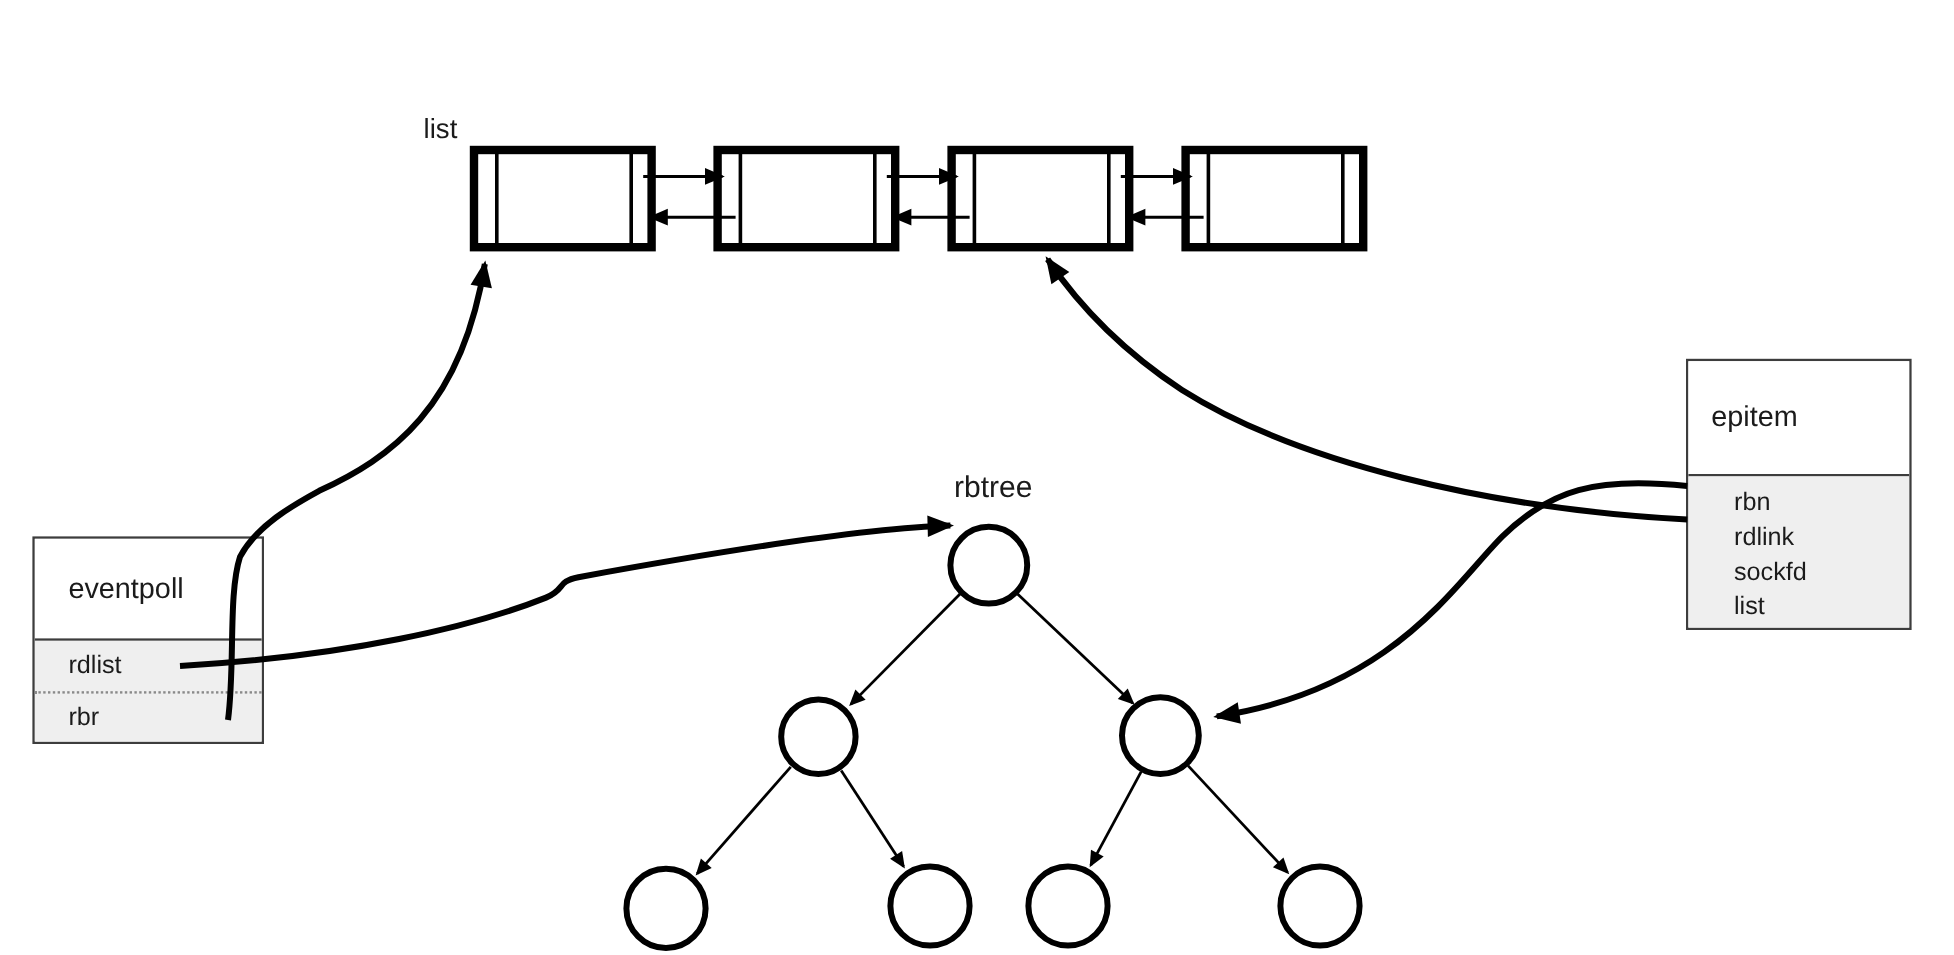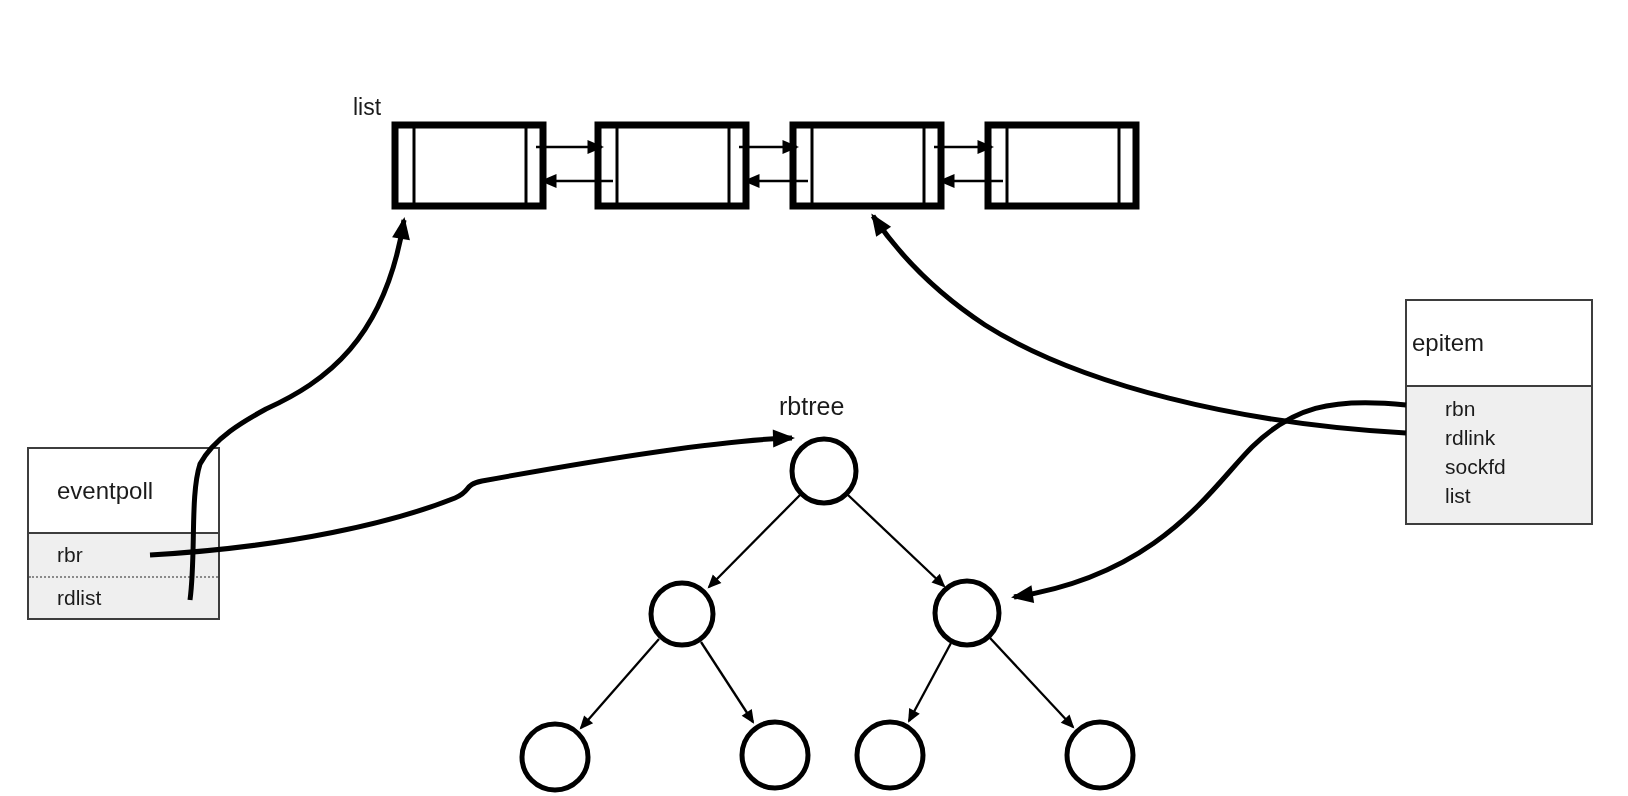--- a/index.html
+++ b/index.html
@@ -18,21 +18,21 @@
     height: 796px;
     margin-top: 40px;
   }
   .diagram-label {
     position: absolute;
     color: #1b1b1b;
     white-space: nowrap;
     z-index: 1;
   }
   #list-label { left: 353px; top: 54px; font-size: 23px; }
-  #rbtree-label { left: 779px; top: 352px; font-size: 25px; }
+  #rbtree-label { left: 795px; top: 352px; font-size: 25px; }
 
   .struct {
     position: absolute;
     box-sizing: border-box;
     border: 2px solid #3d3d3d;
     background: #ffffff;
     z-index: 1;
     display: flex;
     flex-direction: column;
   }
@@ -59,21 +59,21 @@
   }
 
   
   #eventpoll-struct { left: 27px; top: 407px; width: 193px; height: 173px; }
   #eventpoll-struct .struct-header { height: 85px; padding-left: 28px; font-size: 24px; }
   #eventpoll-struct .field-row { flex: 1 1 50%; padding-left: 28px; font-size: 21px; }
   #eventpoll-struct .field-row + .field-row { border-top: 2px dotted #8a8a8a; }
 
   
   #epitem-struct { left: 1405px; top: 259px; width: 188px; height: 226px; }
-  #epitem-struct .struct-header { height: 86px; padding-left: 5px; font-size: 24px; }
+  #epitem-struct .struct-header { height: 96px; padding-left: 19px; font-size: 24px; }
   #epitem-struct .struct-fields { padding-top: 7px; }
   #epitem-struct .field-row { height: 29px; padding-left: 38px; font-size: 21px; }
 
   #diagram-svg {
     position: absolute;
     left: 0;
     top: 0;
     z-index: 2;
     pointer-events: none;
   }
@@ -83,22 +83,22 @@
 
 <div id="stage">
 
   <div class="diagram-label" id="list-label">list</div>
 
   <div class="diagram-label" id="rbtree-label">rbtree</div>
 
   <div class="struct" id="eventpoll-struct">
     <div class="struct-header">eventpoll</div>
     <div class="struct-fields">
+      <div class="field-row">rdlist</div>
       <div class="field-row">rbr</div>
-      <div class="field-row">rdlist</div>
     </div>
   </div>
 
   <div class="struct" id="epitem-struct">
     <div class="struct-header">epitem</div>
     <div class="struct-fields">
       <div class="field-row">rbn</div>
       <div class="field-row">rdlink</div>
       <div class="field-row">sockfd</div>
       <div class="field-row">list</div>

